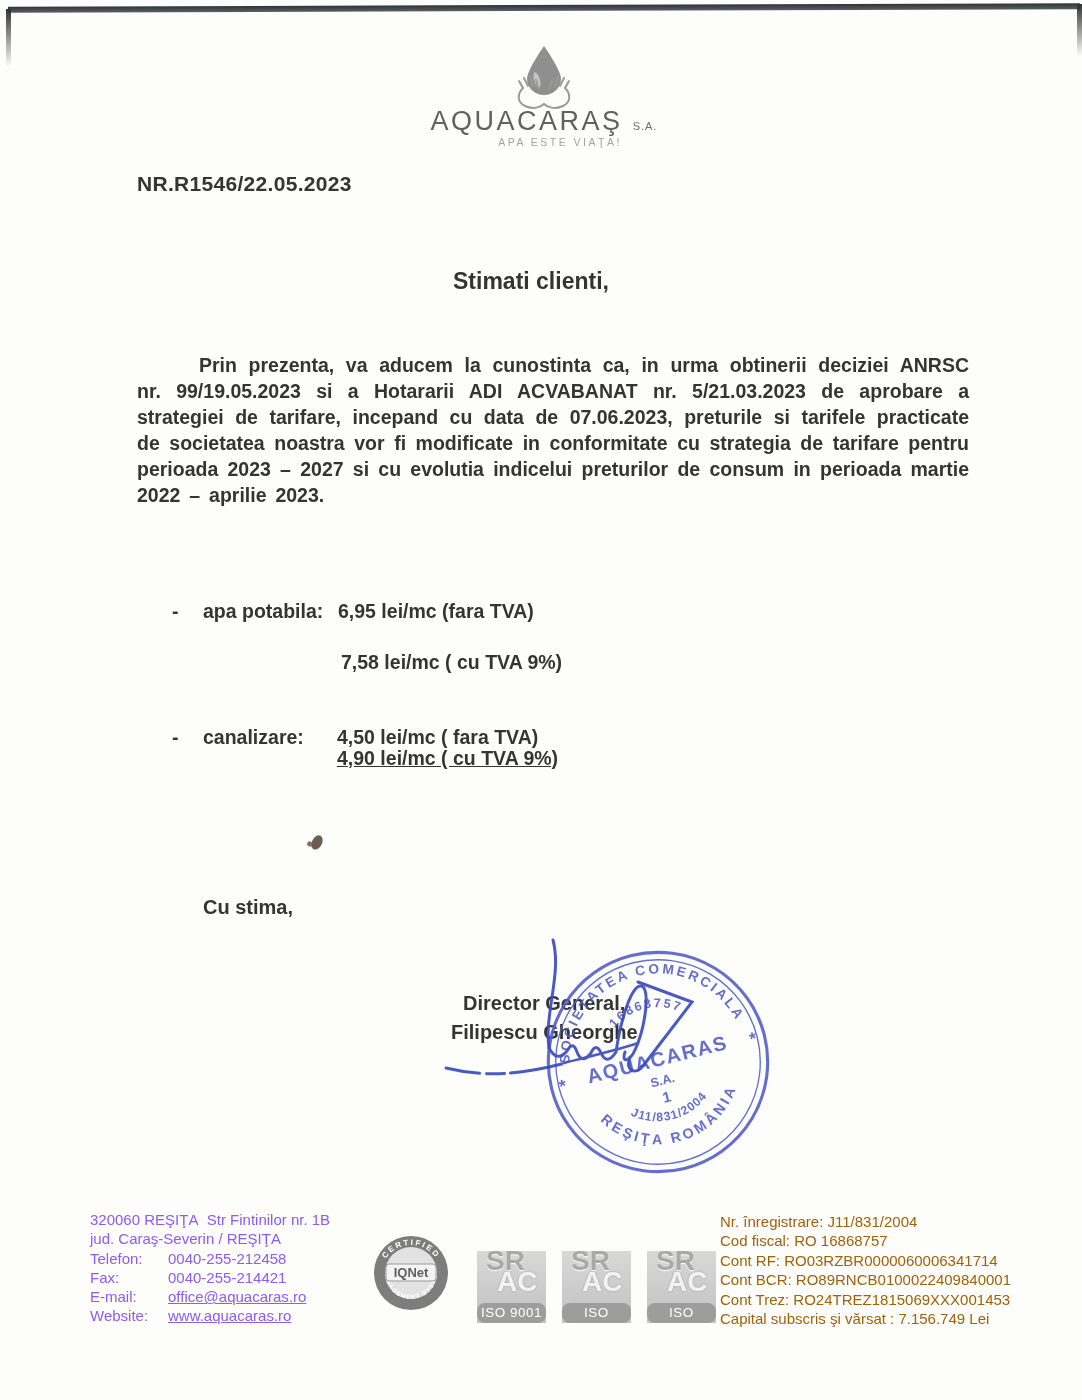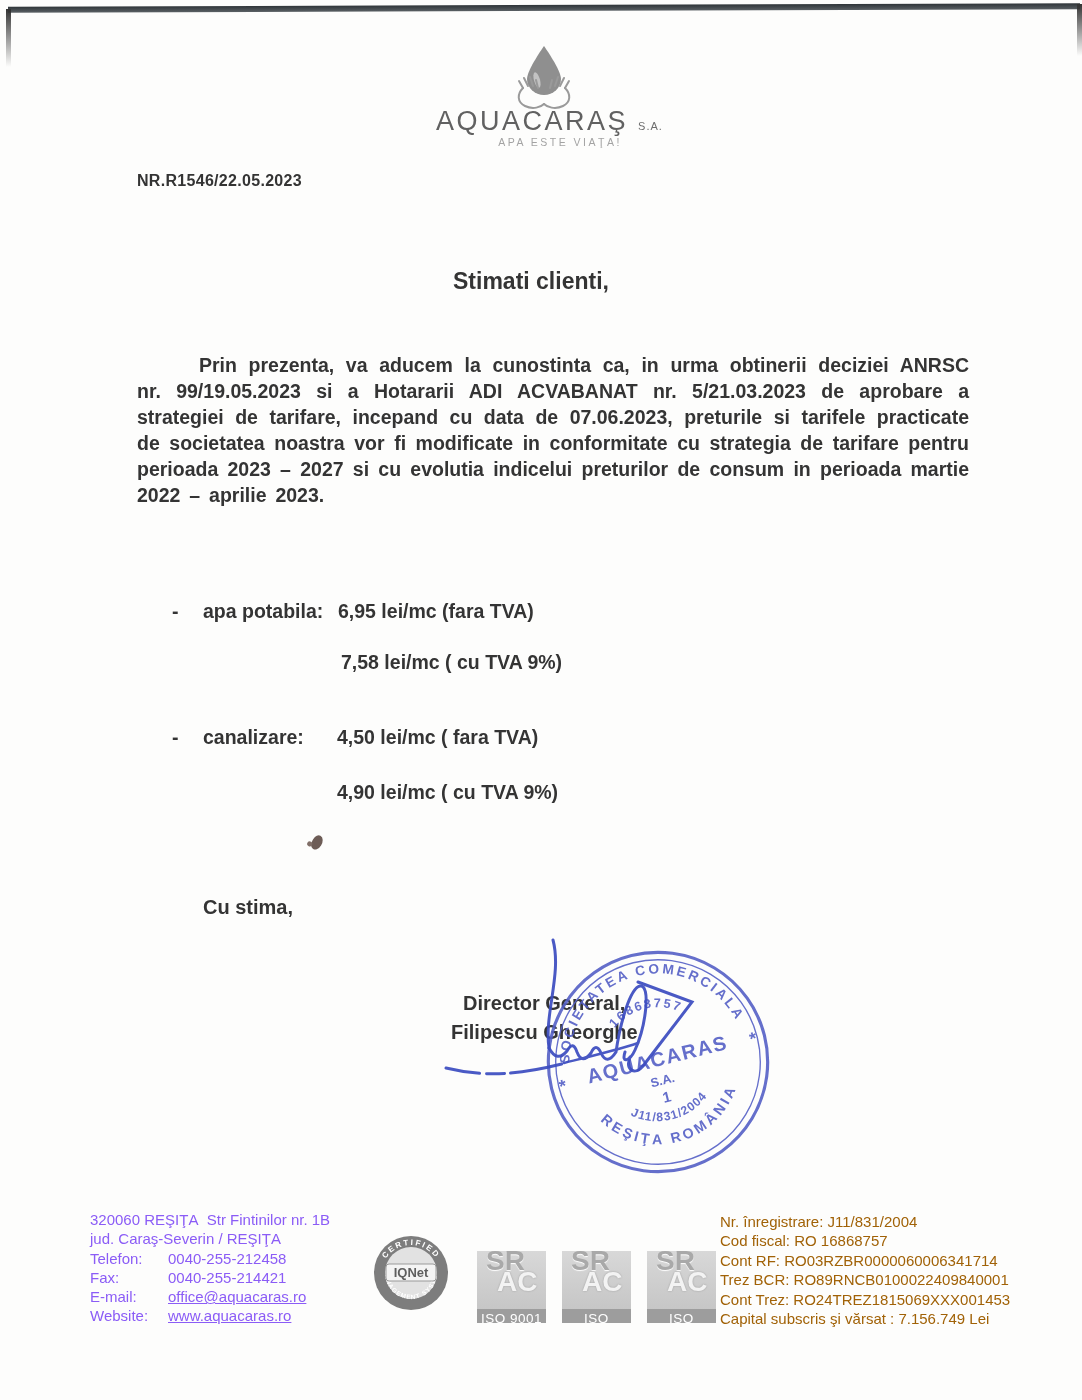--- a/index.html
+++ b/index.html
@@ -18,27 +18,27 @@
     background:linear-gradient(#333,rgba(51,51,51,0));}
   .scan-right{position:absolute;right:0;top:4px;width:5px;height:52px;
     background:linear-gradient(#333,rgba(51,51,51,0));}
   .smudge{position:absolute;left:312px;top:835px;width:10px;height:15px;
     background:#55413a;border-radius:45% 55% 50% 50%;transform:rotate(32deg);opacity:.85;}
   .smudge:after{content:"";position:absolute;left:-3px;top:10px;width:5px;height:5px;
     background:#6b564e;border-radius:50%;}
 
   
   .logo-graphic{position:absolute;left:511px;top:44px;}
-  .logo-wordmark{position:absolute;left:436px;top:106px;width:280px;
+  .logo-wordmark{position:absolute;left:404px;top:106px;width:280px;text-align:center;
     font-size:27px;font-weight:400;letter-spacing:2.5px;color:#616161;}
   .logo-wordmark .suffix{font-size:11px;letter-spacing:1px;color:#6e6e6e;}
   .logo-tagline{position:absolute;left:420px;top:136px;width:280px;text-align:center;
     font-size:10.5px;letter-spacing:2.5px;color:#a3a3a3;}
 
-  .ref{position:absolute;left:137px;top:172px;font-size:16px;font-weight:bold;letter-spacing:.3px;}
+  .ref{position:absolute;left:137px;top:172px;font-size:21px;font-weight:bold;letter-spacing:.3px;}
   .salutation{position:absolute;left:453px;top:268px;font-size:23px;font-weight:bold;}
   .body-par{position:absolute;left:137px;top:332px;width:832px;
     font-size:19.5px;font-weight:bold;line-height:26px;text-align:justify;
     text-indent:62px;word-spacing:3.5px;}
   .tariff-intro{position:absolute;left:137px;top:529px;font-size:19.5px;font-weight:bold;}
   .b19{font-size:19.5px;font-weight:bold;position:absolute;white-space:nowrap;}
   .closing{position:absolute;left:203px;top:896px;font-size:20px;font-weight:bold;}
 
   .sig-title{position:absolute;left:463px;top:992px;font-size:20px;font-weight:bold;}
   .sig-name{position:absolute;left:451px;top:1021px;font-size:20px;font-weight:bold;}
@@ -50,22 +50,22 @@
   .f-left .row{display:flex;}
   .f-left .lbl{width:78px;flex:none;}
   .underline{text-decoration:underline;}
   .iqnet-svg{position:absolute;left:372px;top:1234px;}
   .badge{position:absolute;top:1251px;width:69px;height:72px;
     background:linear-gradient(180deg,#d8d8d8,#c2c2c2);overflow:hidden;margin-left:20px;}
   .badge .sr{position:absolute;top:-6px;left:9px;font-size:28px;font-weight:bold;
     color:#a9a9a9;text-shadow:0 1px 1px #fff;}
   .badge .ac{position:absolute;top:15px;left:20px;font-size:28px;font-weight:bold;
     color:#f3f3f3;text-shadow:0 0 2px #9a9a9a;}
-  .badge .iso{position:absolute;bottom:0;left:0;right:0;height:14px;background:#9d9d9d;
-    color:#fff;font-size:13.5px;text-align:center;line-height:20px;letter-spacing:.5px;}
+  .badge .iso{position:absolute;bottom:0;left:0;right:0;height:20px;background:#9d9d9d;
+    color:#fff;font-size:13.5px;text-align:center;line-height:20px;letter-spacing:.5px;border-radius:8px;}
   .badge1{left:457px;} .badge2{left:542px;} .badge3{left:627px;}
   .f-right{position:absolute;left:720px;top:1212px;font-size:15px;line-height:19.4px;color:#a16207;}
 </style>
 </head>
 <body>
 
 <div class="page">
 
   <div class="scan-top"></div>
   <div class="scan-left"></div>
@@ -92,21 +92,21 @@
   <p class="body-par">Prin prezenta, va aducem la cunostinta ca, in urma obtinerii deciziei ANRSC nr. 99/19.05.2023 si a Hotararii ADI ACVABANAT nr. 5/21.03.2023 de aprobare a strategiei de tarifare, incepand cu data de 07.06.2023, preturile si tarifele practicate de societatea noastra vor fi modificate in conformitate cu strategia de tarifare pentru perioada 2023 – 2027 si cu evolutia indicelui preturilor de consum in perioada martie 2022 – aprilie 2023.</p>
 
   <span class="b19" style="left:172px;top:600px;">-</span>
   <span class="b19" style="left:203px;top:600px;">apa potabila:</span>
   <span class="b19" style="left:338px;top:600px;">6,95 lei/mc (fara TVA)</span>
   <span class="b19" style="left:341px;top:651px;text-align:center;">7,58 lei/mc ( cu TVA 9%)</span>
 
   <span class="b19" style="left:172px;top:726px;">-</span>
   <span class="b19" style="left:203px;top:726px;">canalizare:</span>
   <span class="b19" style="left:337px;top:726px;">4,50 lei/mc ( fara TVA)</span>
-  <span class="b19" style="left:337px;top:781px;">4,90 lei/mc ( cu TVA 9%)</span>
+  <span class="b19" style="left:337px;top:747px;text-decoration:underline;">4,90 lei/mc ( cu TVA 9%)</span>
 
   <div class="smudge"></div>
   <div class="closing">Cu stima,</div>
 
   <div class="sig-title">Director General,</div>
   <div class="sig-name">Filipescu Gheorghe</div>
 
   <svg class="stamp-svg" width="232" height="232" viewBox="0 0 220 220">
     <defs>
       <path id="st-top" d="M 26,110 A 84,84 0 1 1 194,110"></path>
@@ -203,18 +203,18 @@
   <div class="badge badge3">
     <span class="sr">SR</span>
     <span class="ac">AC</span>
     <span class="iso">ISO 45001</span>
   </div>
 
   <div class="f-right">
     <div>Nr. înregistrare: J11/831/2004</div>
     <div>Cod fiscal: RO 16868757</div>
     <div>Cont RF: RO03RZBR0000060006341714</div>
-    <div>Trez BCR: RO89RNCB0100022409840001</div>
+    <div>Cont BCR: RO89RNCB0100022409840001</div>
     <div>Cont Trez: RO24TREZ1815069XXX001453</div>
     <div>Capital subscris şi vărsat : 7.156.749 Lei</div>
   </div>
 
 </div>
 
 </body></html>

